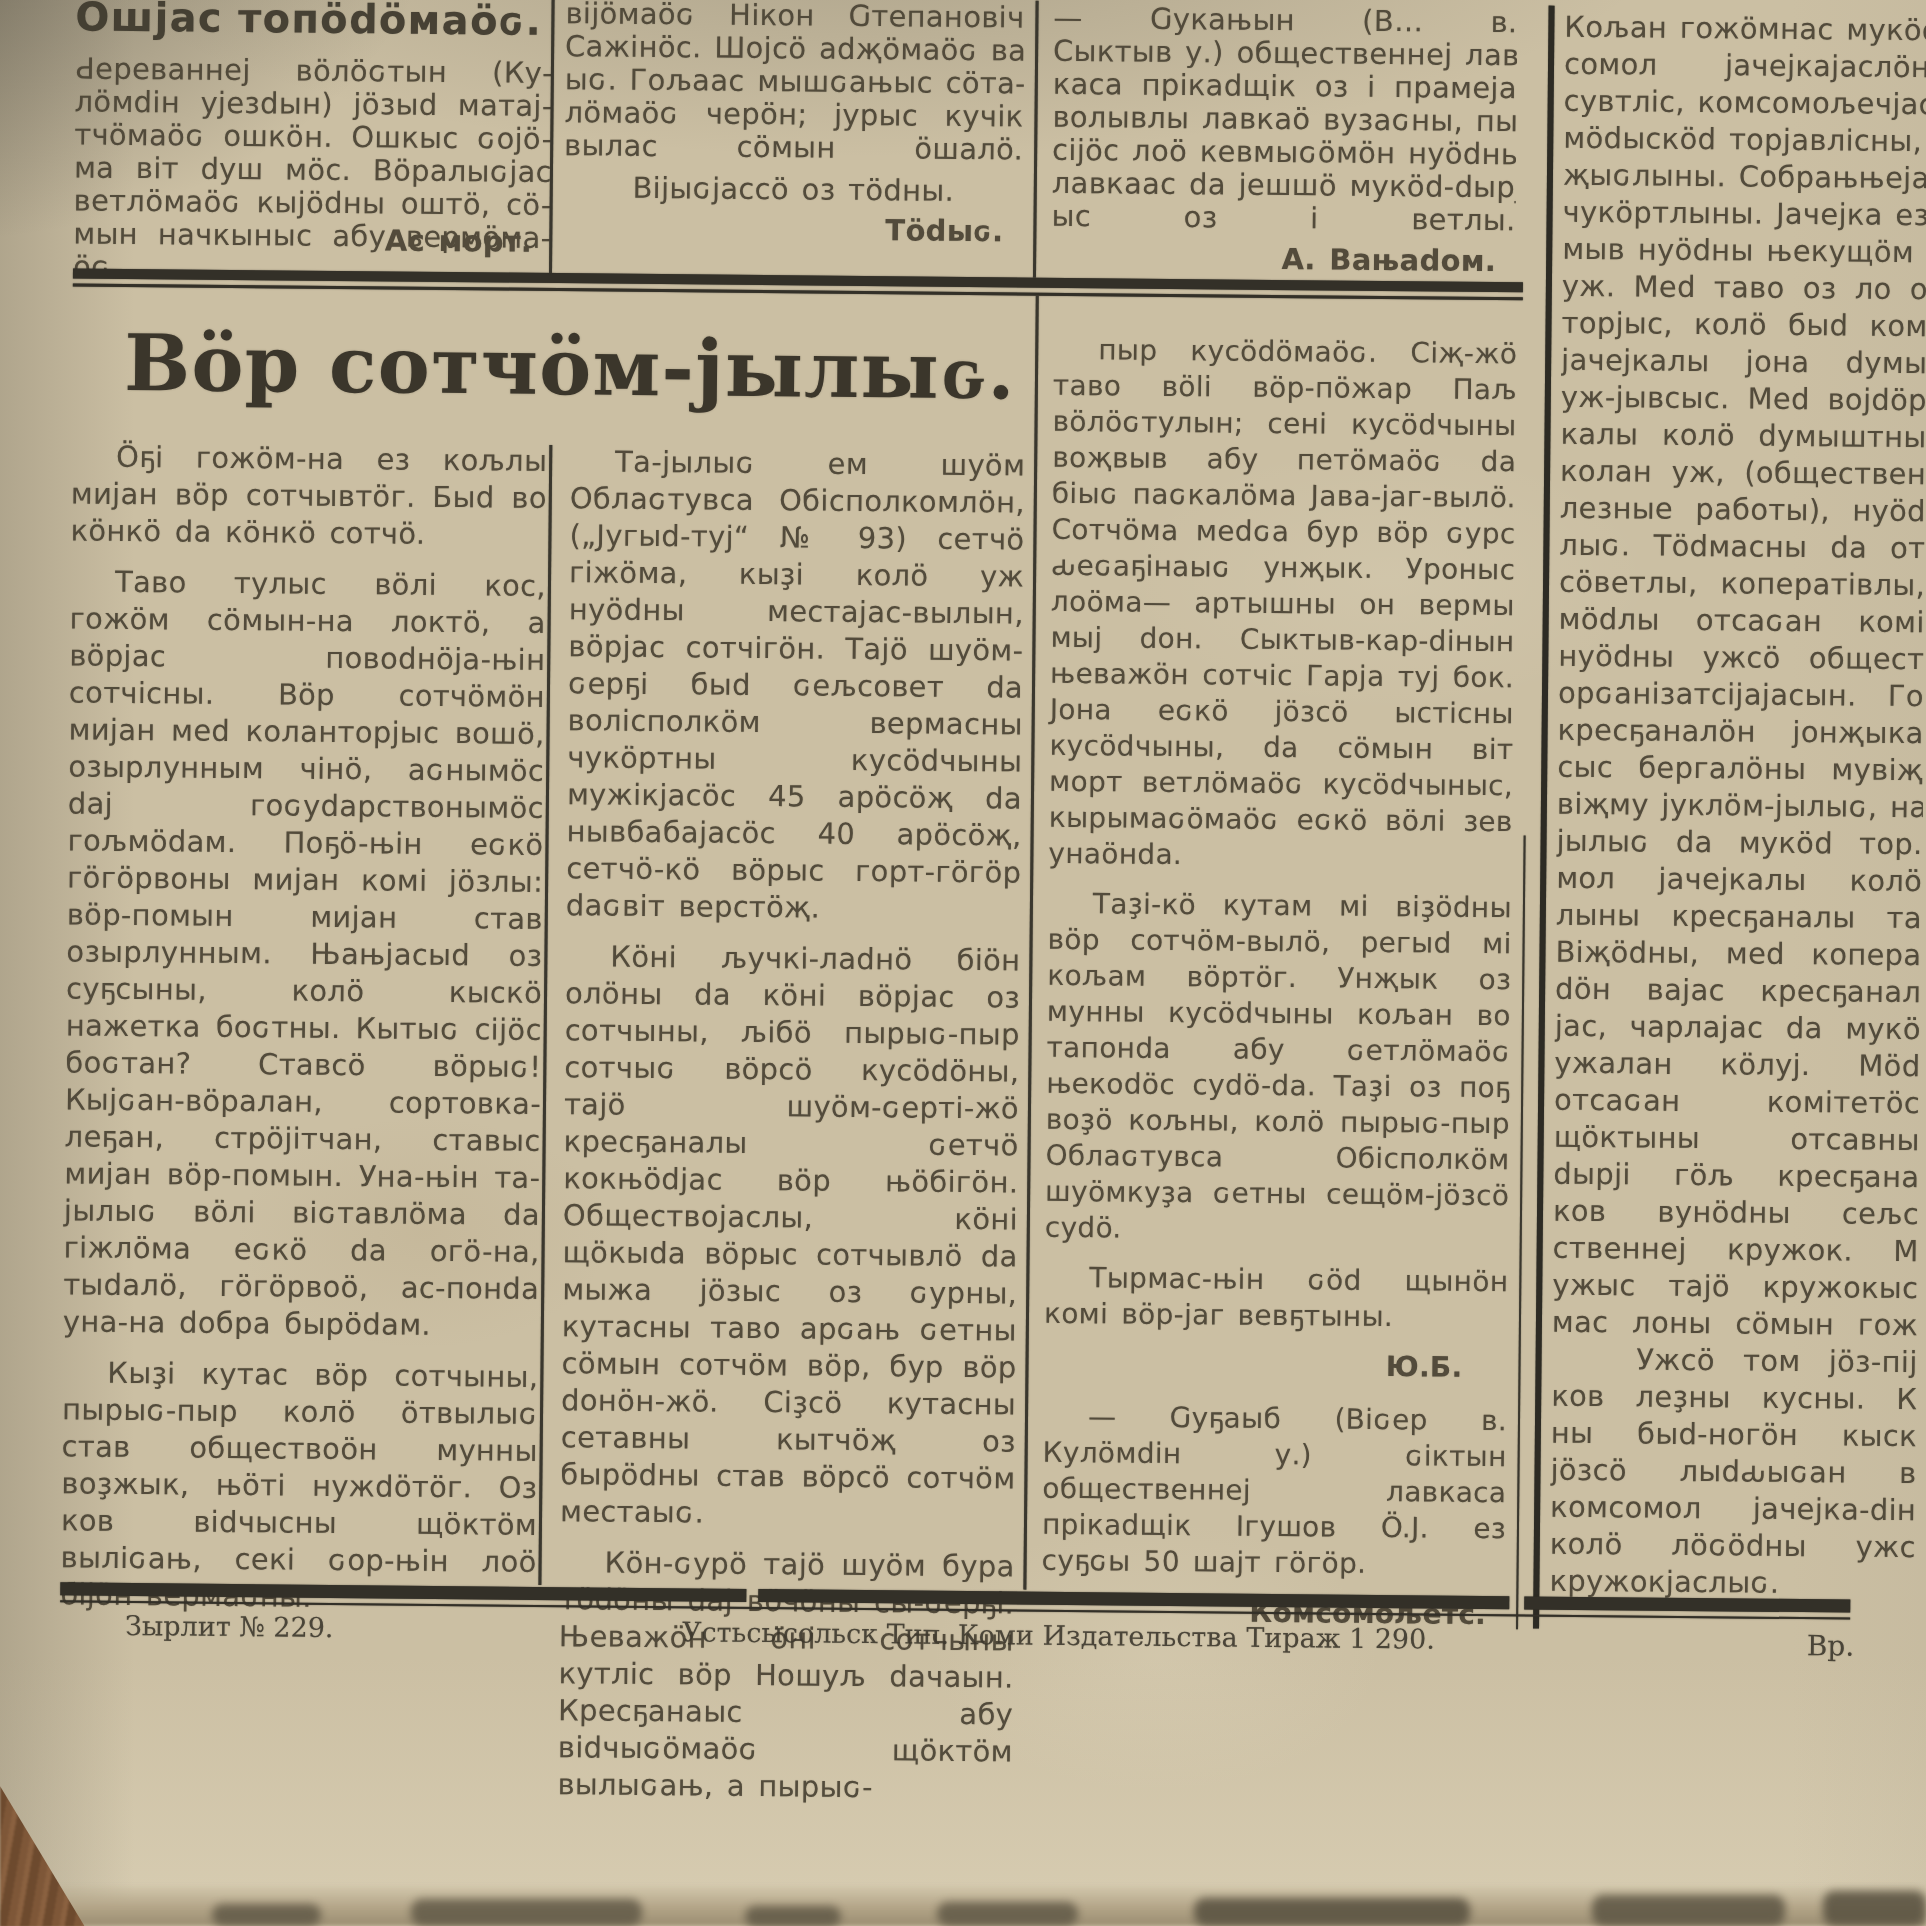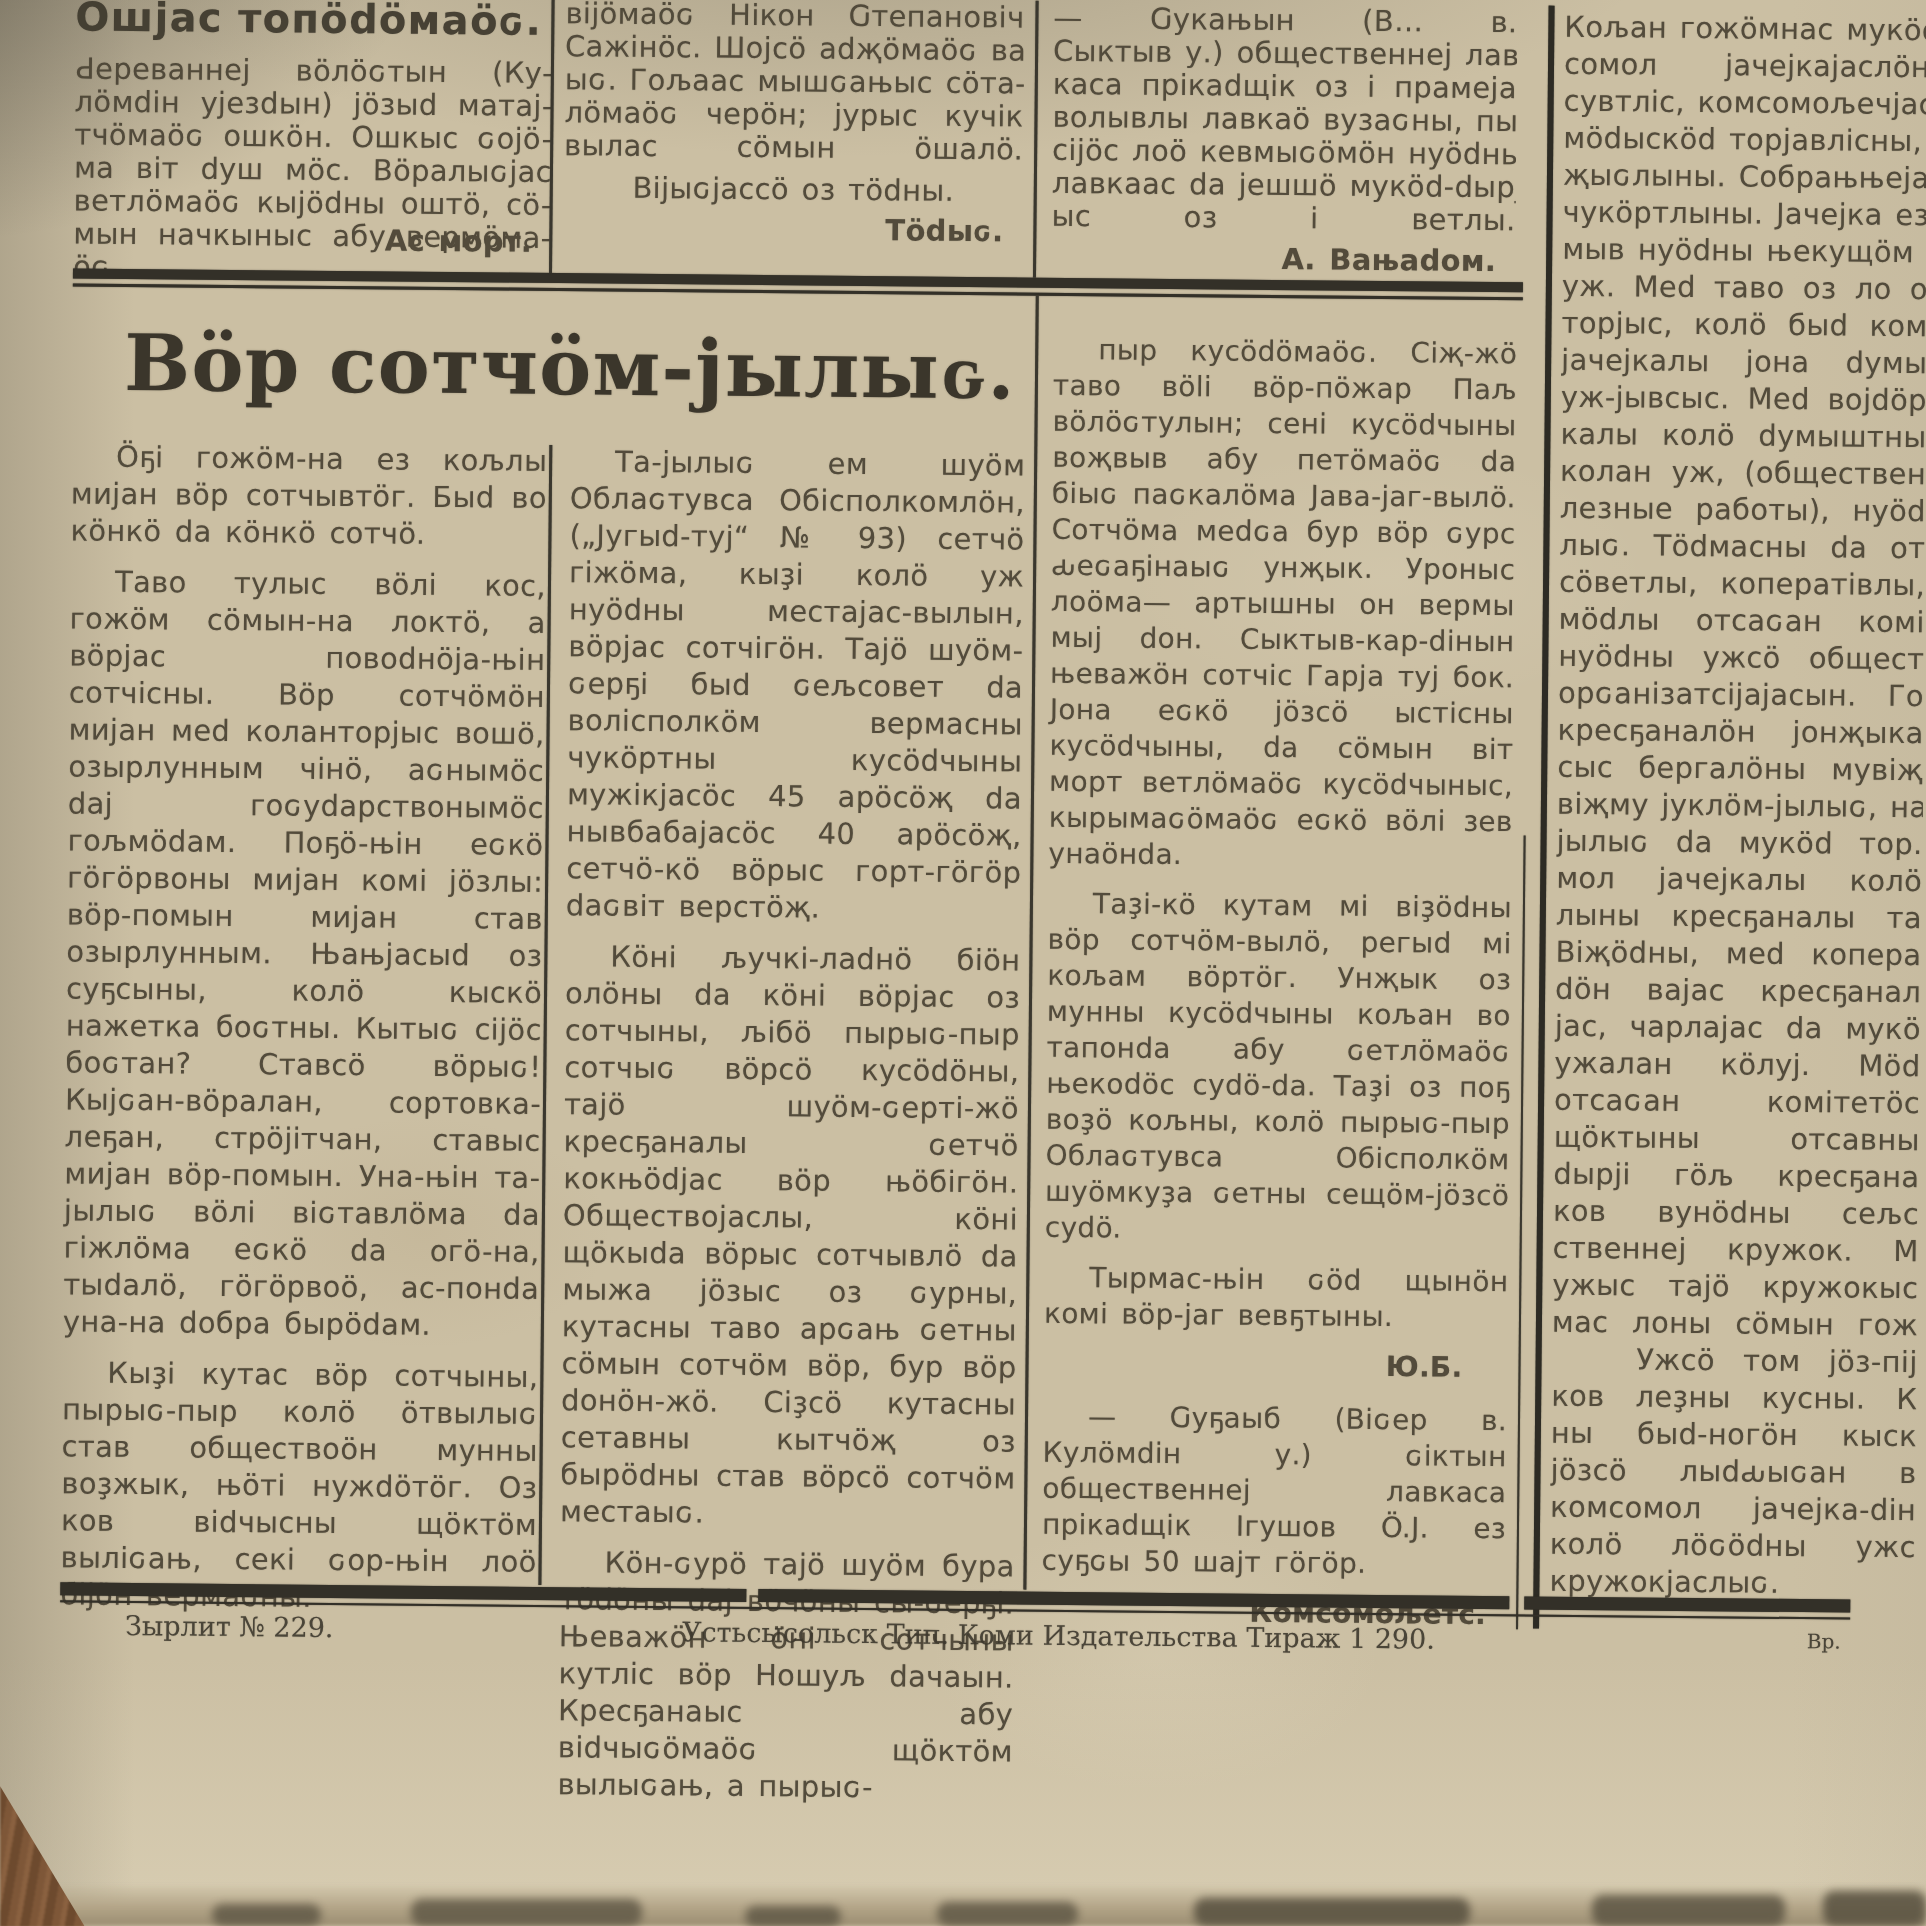--- a/index.html
+++ b/index.html
@@ -181,21 +181,21 @@
     <div class="sig">Комсомољетс.</div>
   </div>
 
   <div class="abs rule" style="left:67px;top:1591px;width:686px;height:13px;"></div>
   <div class="abs rule" style="left:765px;top:1591px;width:751px;height:13px;"></div>
   <div class="abs rule" style="left:1531px;top:1591px;width:326px;height:13px;"></div>
   <div class="abs rule" style="left:67px;top:1609px;width:1790px;height:1.9px;"></div>
 
   <div class="abs footer-text" style="left:132px;top:1618px;">Зырлит № 229.</div>
   <div class="abs footer-text" style="left:642px;top:1619px;width:847px;text-align:center;">Устьсысольск Тип. Коми Издательства Тираж 1 290.</div>
-  <div class="abs footer-text" style="left:1814px;top:1621px;font-size:20px;">Вр.</div>
+  <div class="abs footer-text" style="left:1814px;top:1621px;font-size:28px;">Вр.</div>
 
 </div>
 
 <div class="bottom-strip"></div>
 <div class="smudge" style="left:212px;top:1904px;width:109px;height:22px;"></div>
 <div class="smudge" style="left:411px;top:1899px;width:231px;height:27px;"></div>
 <div class="smudge" style="left:745px;top:1906px;width:96px;height:20.5px;"></div>
 <div class="smudge" style="left:937px;top:1902px;width:141px;height:24.4px;"></div>
 <div class="smudge" style="left:1194px;top:1898px;width:276px;height:28px;opacity:.85;"></div>
 <div class="smudge" style="left:1592px;top:1895px;width:193px;height:31px;opacity:.8;"></div>

